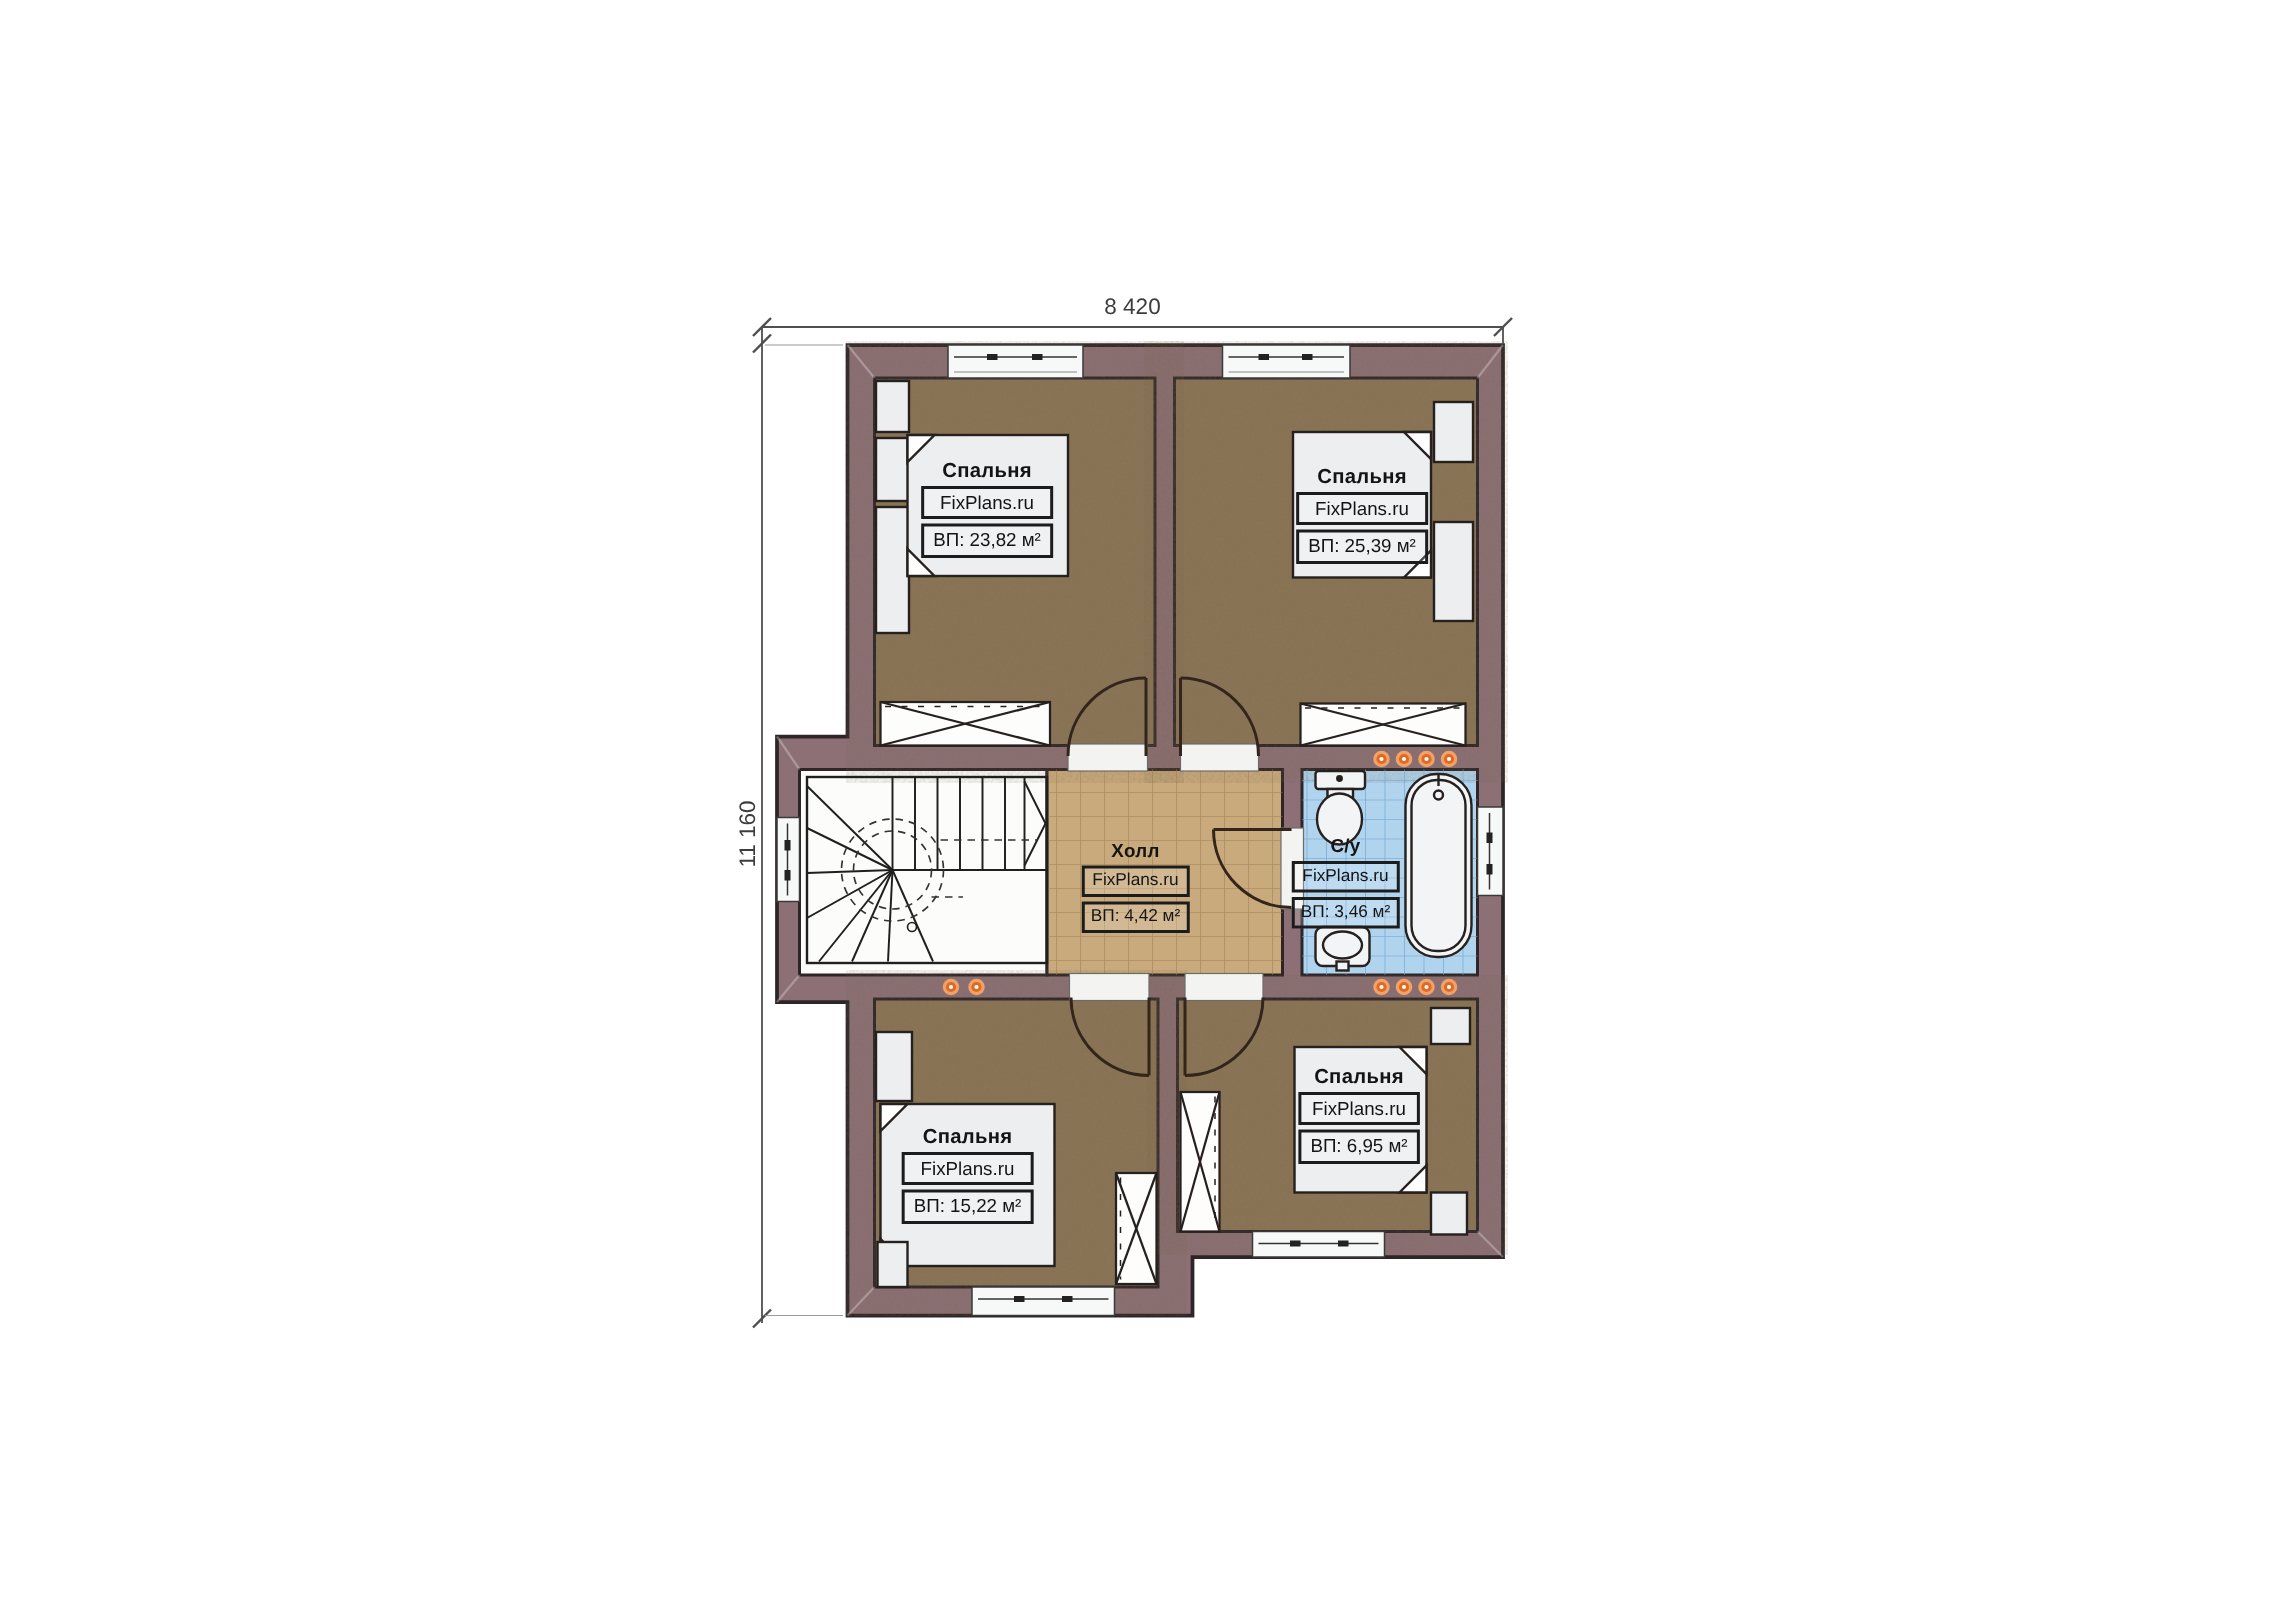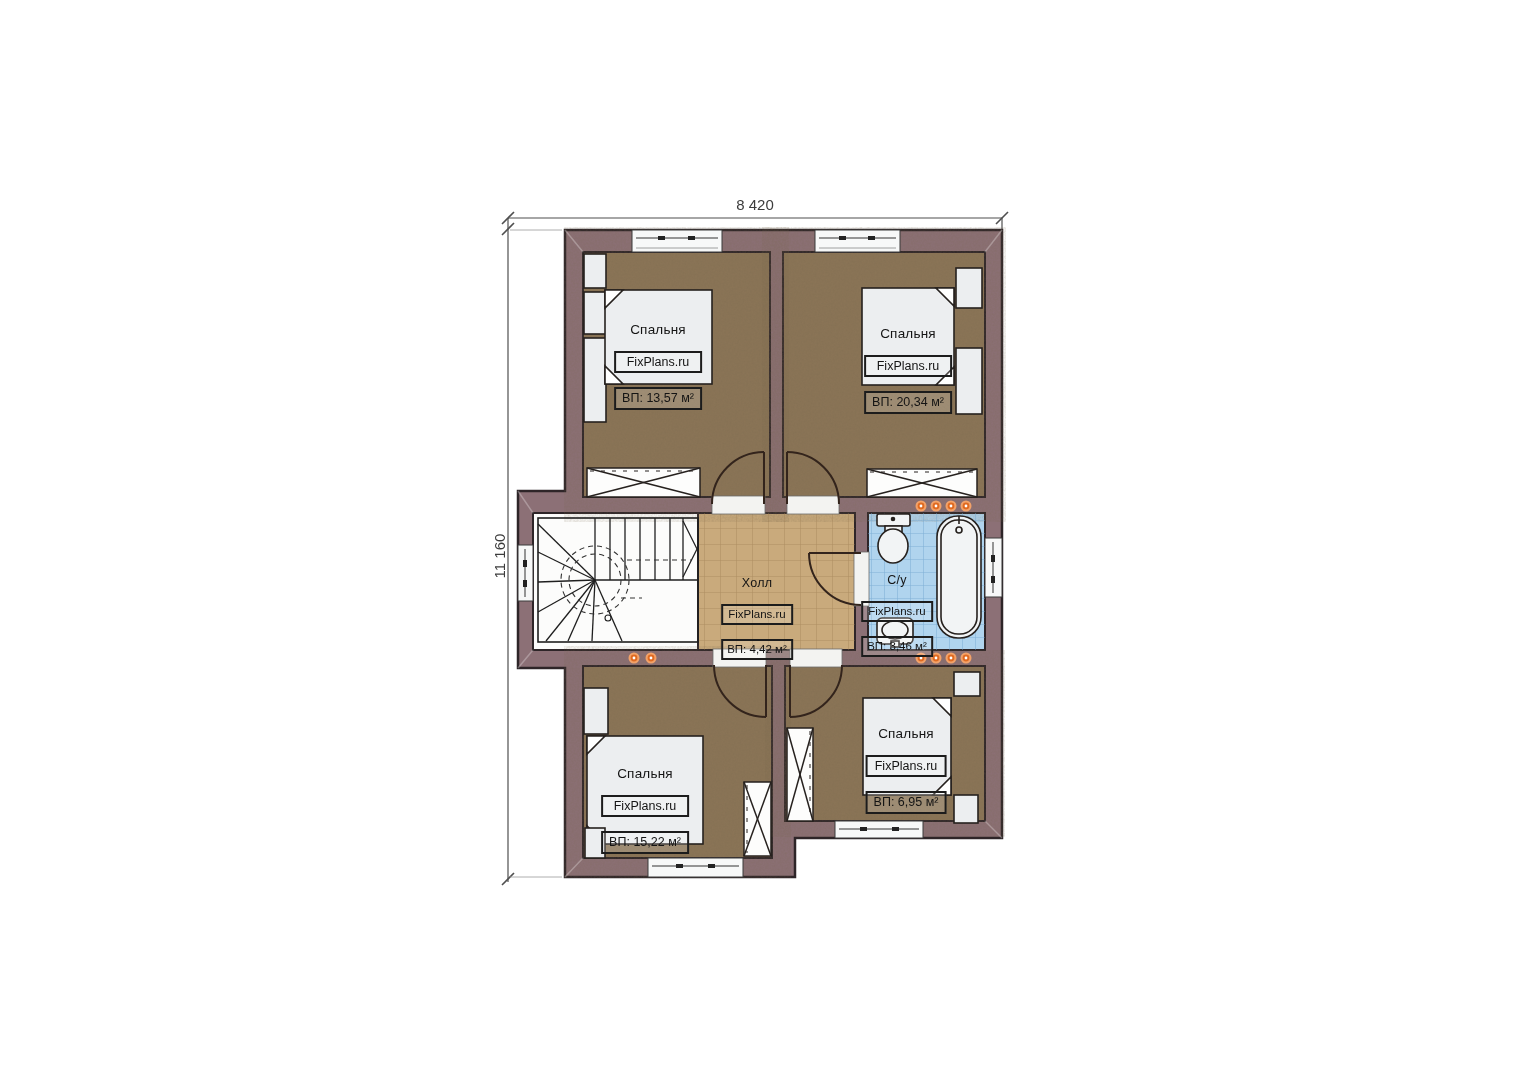--- a/index.html
+++ b/index.html
@@ -1,21 +1,21 @@
 <!DOCTYPE html>
 <html><head>
 <meta charset="utf-8">
 <style>
   html,body{margin:0;padding:0;}
   body{width:1528px;height:1080px;background:#ffffff;font-family:"Liberation Sans",sans-serif;overflow:hidden;}
   #stage{position:relative;width:1528px;height:1080px;background:#ffffff;}
   #plan-svg{position:absolute;left:0;top:0;}
   .room-label{position:absolute;transform:translateX(-50%);text-align:center;z-index:5;color:#141414;}
-  .rl-name{font-weight:normal;font-size:13.5px;letter-spacing:.2px;white-space:nowrap;margin-top:16px;}
-  .rl-box{border:2px solid #1c1c1c;padding:1px 6px;margin-top:14px;font-size:12.5px;line-height:1.3;white-space:nowrap;background:rgba(255,255,255,0.18);}
+  .rl-name{font-weight:bold;font-size:13.5px;letter-spacing:.2px;white-space:nowrap;}
+  .rl-box{border:2px solid #1c1c1c;padding:1px 6px;margin-top:3px;font-size:12.5px;line-height:1.3;white-space:nowrap;background:rgba(255,255,255,0.18);}
   .room-label.small .rl-name{font-size:12.5px;}
   .room-label.small .rl-box{font-size:11.5px;padding:1px 4px;}
   .dim{position:absolute;font-size:15px;color:#3c3c3c;z-index:5;white-space:nowrap;}
   .dim-top{transform:translateX(-50%);}
   .dim-left{transform:translate(-50%,-50%) rotate(-90deg);}
 </style>
 </head>
 <body>
 
 <div id="stage">
@@ -294,27 +294,27 @@
     </g>
   </g>
 </svg>
 
 <div class="dim dim-top" style="left:755px;top:196px;">8 420</div>
 <div class="dim dim-left" style="left:499px;top:556px;">11 160</div>
 
 <div class="room-label" style="left:658px;top:306px;">
   <div class="rl-name">Спальня</div>
   <div class="rl-box">FixPlans.ru</div>
-  <div class="rl-box">ВП: 13,57 м²</div>
+  <div class="rl-box">ВП: 23,82 м²</div>
 </div>
 
 <div class="room-label" style="left:908px;top:310px;">
   <div class="rl-name">Спальня</div>
   <div class="rl-box">FixPlans.ru</div>
-  <div class="rl-box">ВП: 20,34 м²</div>
+  <div class="rl-box">ВП: 25,39 м²</div>
 </div>
 
 <div class="room-label" style="left:645px;top:750px;">
   <div class="rl-name">Спальня</div>
   <div class="rl-box">FixPlans.ru</div>
   <div class="rl-box">ВП: 15,22 м²</div>
 </div>
 
 <div class="room-label" style="left:906px;top:710px;">
   <div class="rl-name">Спальня</div>

